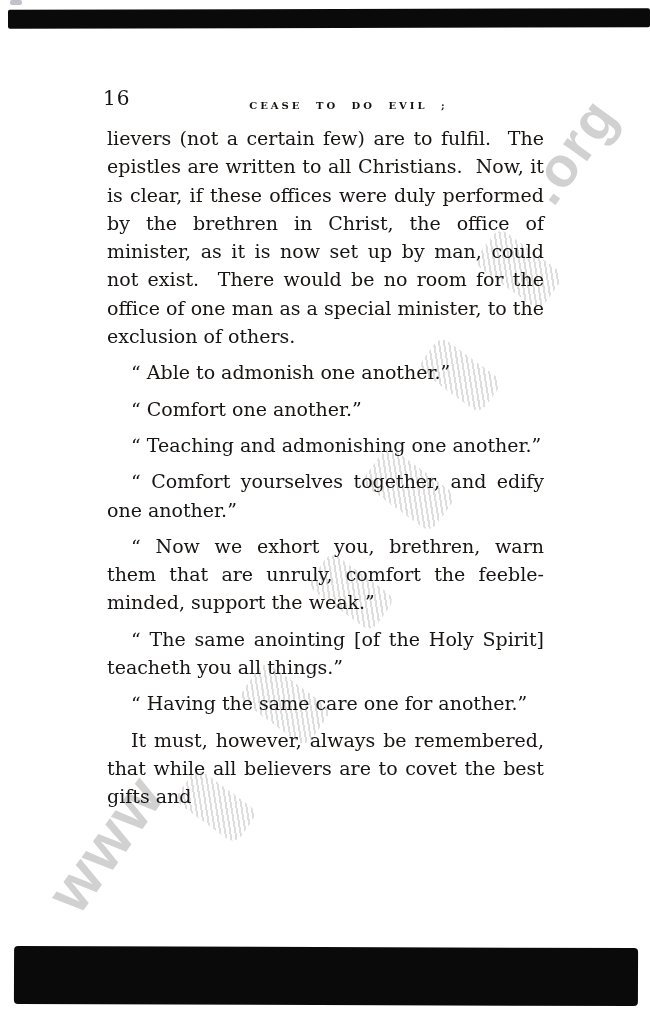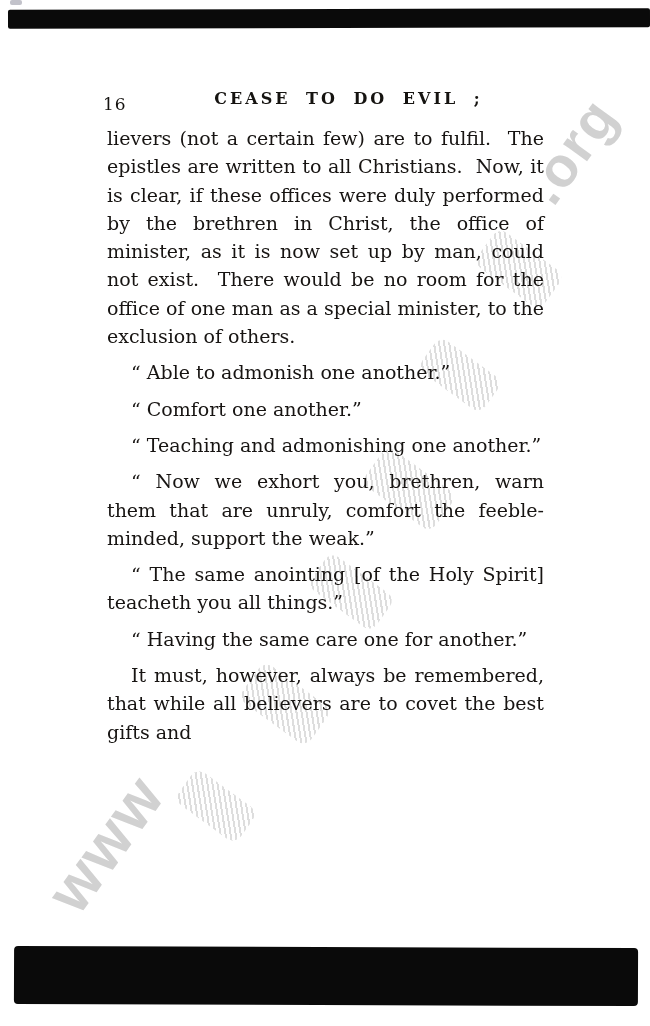--- a/index.html
+++ b/index.html
@@ -32,24 +32,24 @@
   }
   .s1{left:497px;top:228px;width:44px;height:82px;}
   .s2{left:440px;top:336px;width:40px;height:78px;}
   .s3{left:386px;top:446px;width:46px;height:86px;}
   .s4{left:330px;top:552px;width:42px;height:80px;}
   .s5{left:262px;top:662px;width:46px;height:84px;}
   .s6{left:196px;top:768px;width:40px;height:76px;}
 
   
   .header{position:absolute;left:99px;top:86px;width:453px;height:26px;color:#151310;}
-  .pagenum{position:absolute;left:4px;top:8px;font-size:17px;letter-spacing:1px;}
+  .pagenum{position:absolute;left:4px;top:0;font-size:20px;letter-spacing:1px;}
   .title{
     display:block;text-align:center;padding-left:46px;
-    font-size:16px;font-weight:bold;letter-spacing:3px;word-spacing:7px;margin-top:3px;
+    font-size:10px;font-weight:bold;letter-spacing:3px;word-spacing:7px;margin-top:14px;
   }
 
   
   .body-text{
     position:absolute;left:99px;top:116px;width:453px;
     font-size:19px;line-height:28.3px;color:#171412;
     text-align:justify;
   }
   .body-text p{margin:8px;}
   .body-text p.indent{text-indent:24px;}
@@ -78,20 +78,21 @@
   <div class="header">
     <span class="pagenum">16</span>
     <span class="title">CEASE TO DO EVIL ;</span>
   </div>
 
   <div class="body-text" id="body-text">
       <p class=""><span>lievers (not a certain few) are to fulfil.&nbsp; The epistles are written to all Christians.&nbsp; Now, it is clear, if these offices were duly performed by the brethren in Christ, the office of minister, as it is now set up by man, could not exist.&nbsp; There would be no room for the office of one man as a special minister, to the exclusion of others.</span></p>
       <p class="indent"><span>“ Able to admonish </span><span class="it">one another.</span><span>”</span></p>
       <p class="indent"><span>“ Comfort </span><span class="it">one another.</span><span>”</span></p>
       <p class="indent"><span>“ Teaching and admonishing </span><span class="it">one another.</span><span>”</span></p>
+      <p class="indent"><span>“ Comfort </span><span class="it">yourselves</span><span> together, and edify </span><span class="it">one another.</span><span>”</span></p>
       <p class="indent"><span>“ Now we exhort you, </span><span class="it">brethren,</span><span> warn them that are unruly, comfort the feeble-minded, support the weak.”</span></p>
       <p class="indent"><span>“ The same anointing [of the Holy Spirit] teacheth you all things.”</span></p>
       <p class="indent"><span>“ Having the same care </span><span class="it">one for another.</span><span>”</span></p>
       <p class="indent"><span>It must, however, always be remembered, that while all believers are to covet the best gifts and</span></p>
     </div>
 
   <div class="bar bottom"></div>
 </div>
 
 </body></html>

